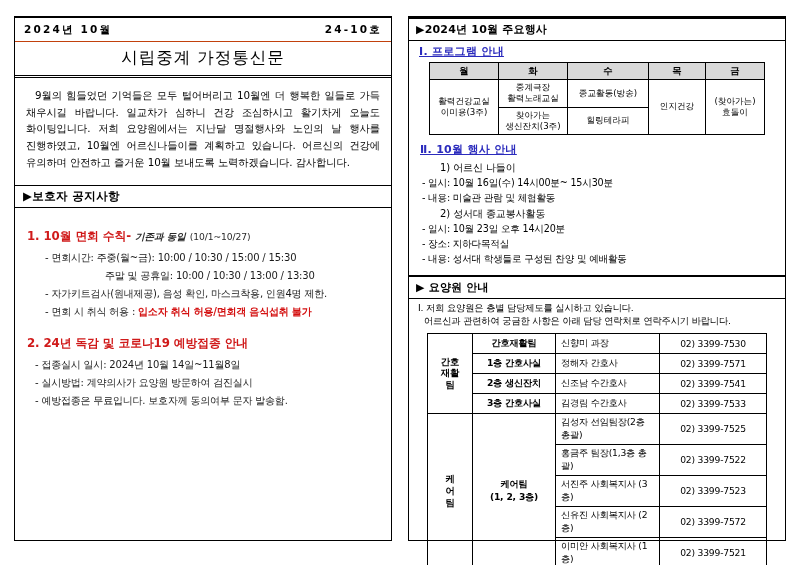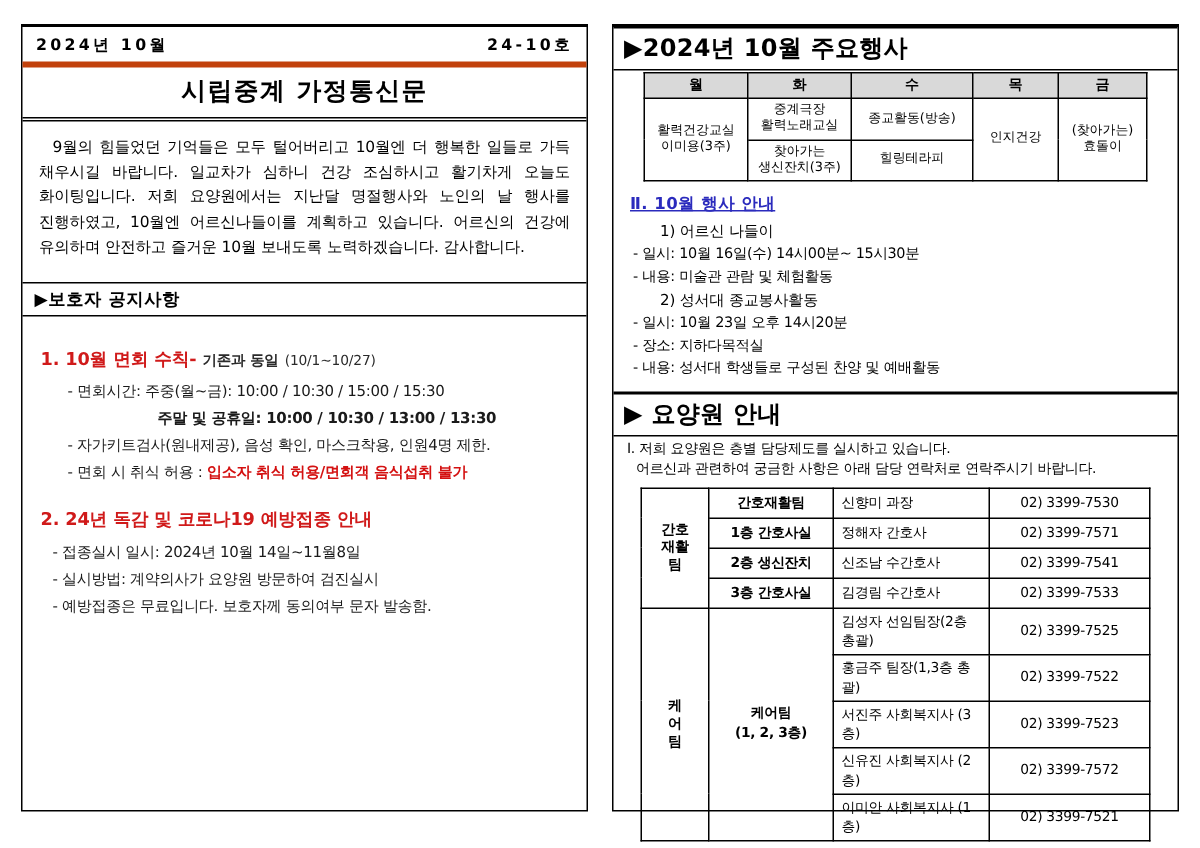--- a/index.html
+++ b/index.html
@@ -40,29 +40,29 @@
     display: flex;
     flex-direction: column;
   }
 
   
   .masthead-row {
     display: flex;
     justify-content: space-between;
     align-items: flex-start;
     padding: 5px 9px 4px 9px;
-    border-bottom: 4px solid #c2410c;
+    border-bottom: 1px solid #c2410c;
     font-size: 10.5px;
     font-weight: bold;
     letter-spacing: 2.2px;
   }
   .masthead-title {
     text-align: center;
     font-size: 16.5px;
-    font-weight: bold;
+    font-weight: normal;
     letter-spacing: 1px;
     padding: 5px 0 6px 0;
     border-bottom: 3px double #000;
   }
   .body-block {
     padding: 9px 11px 4px 11px;
   }
   .para {
     font-size: 10.3px;
     line-height: 1.62;
@@ -88,57 +88,57 @@
     font-size: 11.8px;
     font-weight: bold;
     color: #d01a1a;
     margin: 0 0 6px 0;
     letter-spacing: -0.1px;
   }
   .notice-h .sub {
     font-size: 9.6px;
     font-weight: bold;
     color: #2a2a2a;
+    font-style: italic;
   }
   .notice-h .sub-paren {
     font-size: 9.2px;
     font-weight: normal;
     color: #2a2a2a;
   }
   .notice-line {
     font-size: 10px;
     color: #c01818;
     margin: 0 0 4px 0;
     padding-left: 18px;
     letter-spacing: -0.2px;
     white-space: nowrap;
   }
   .notice-line.indent2 {
     padding-left: 78px;
-    font-weight: bold;
   }
   .notice-line .hl {
     font-weight: bold;
     color: #d41111;
   }
   .notice-line.black {
     color: #1a1a1a;
   }
   .gap-10 { height: 13px; }
   .gap-6 { height: 7px; }
 
   
   .r-topspace {
     height: 14px;
     border-bottom: 1px solid #000;
   }
   .r-bar {
     border-bottom: 1px solid #000;
     padding: 3px 7px;
-    font-size: 16px;
+    font-size: 11px;
     font-weight: bold;
     letter-spacing: 0.2px;
   }
   .r-sec-title {
     color: #2b2bbd;
     font-size: 11px;
     font-weight: bold;
     padding: 3px 10px 2px 10px;
     letter-spacing: 0.3px;
   }
@@ -291,20 +291,21 @@
     </div>
   </div>
 
   <div class="sheet">
     <div class="sheet-inner">
 
       <div class="r-topspace"></div>
 
       <div class="r-bar">▶2024년  10월  주요행사</div>
 
+      <div class="r-sec-title"><u>Ⅰ. 프로그램 안내</u></div>
 
       <table class="sched">
         <tbody>
             <tr>
           <th class="c-mon">월</th>
           <th class="c-tue">화</th>
           <th class="c-wed">수</th>
           <th class="c-thu">목</th>
           <th class="c-fri">금</th>
         </tr>

